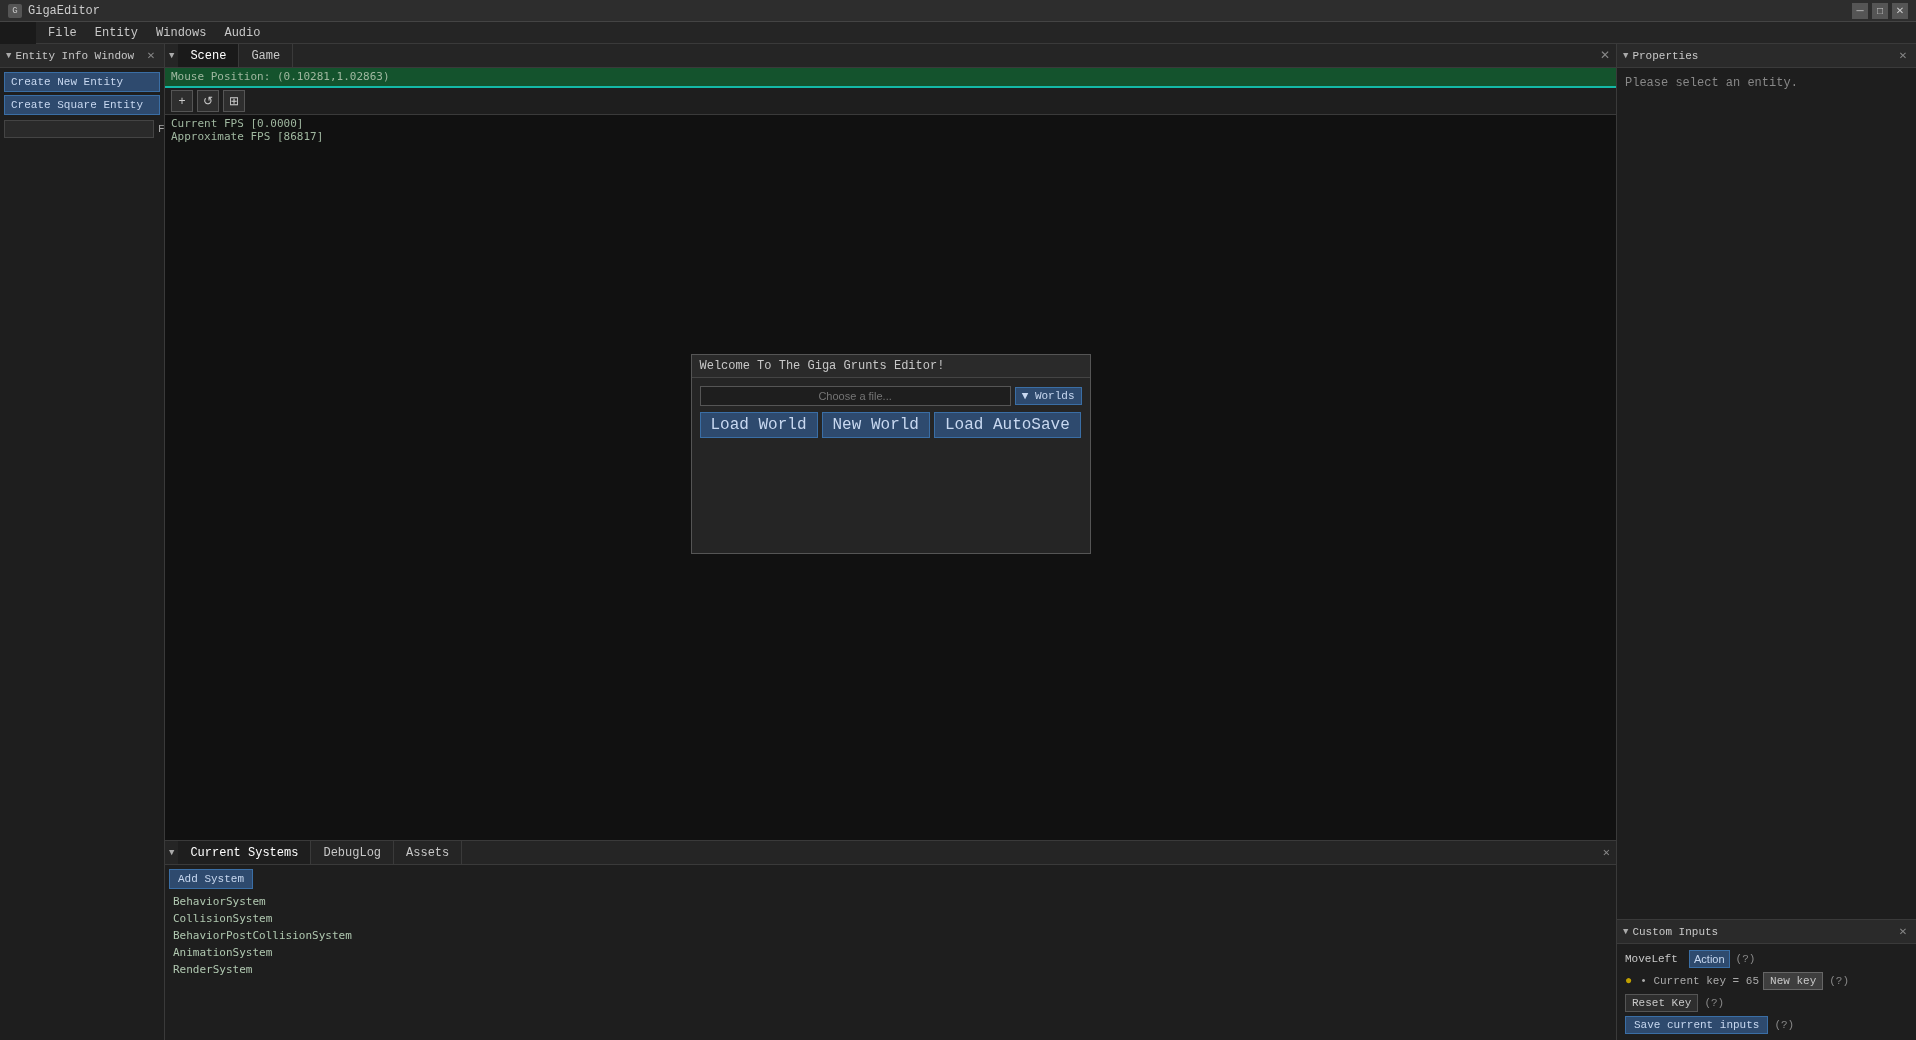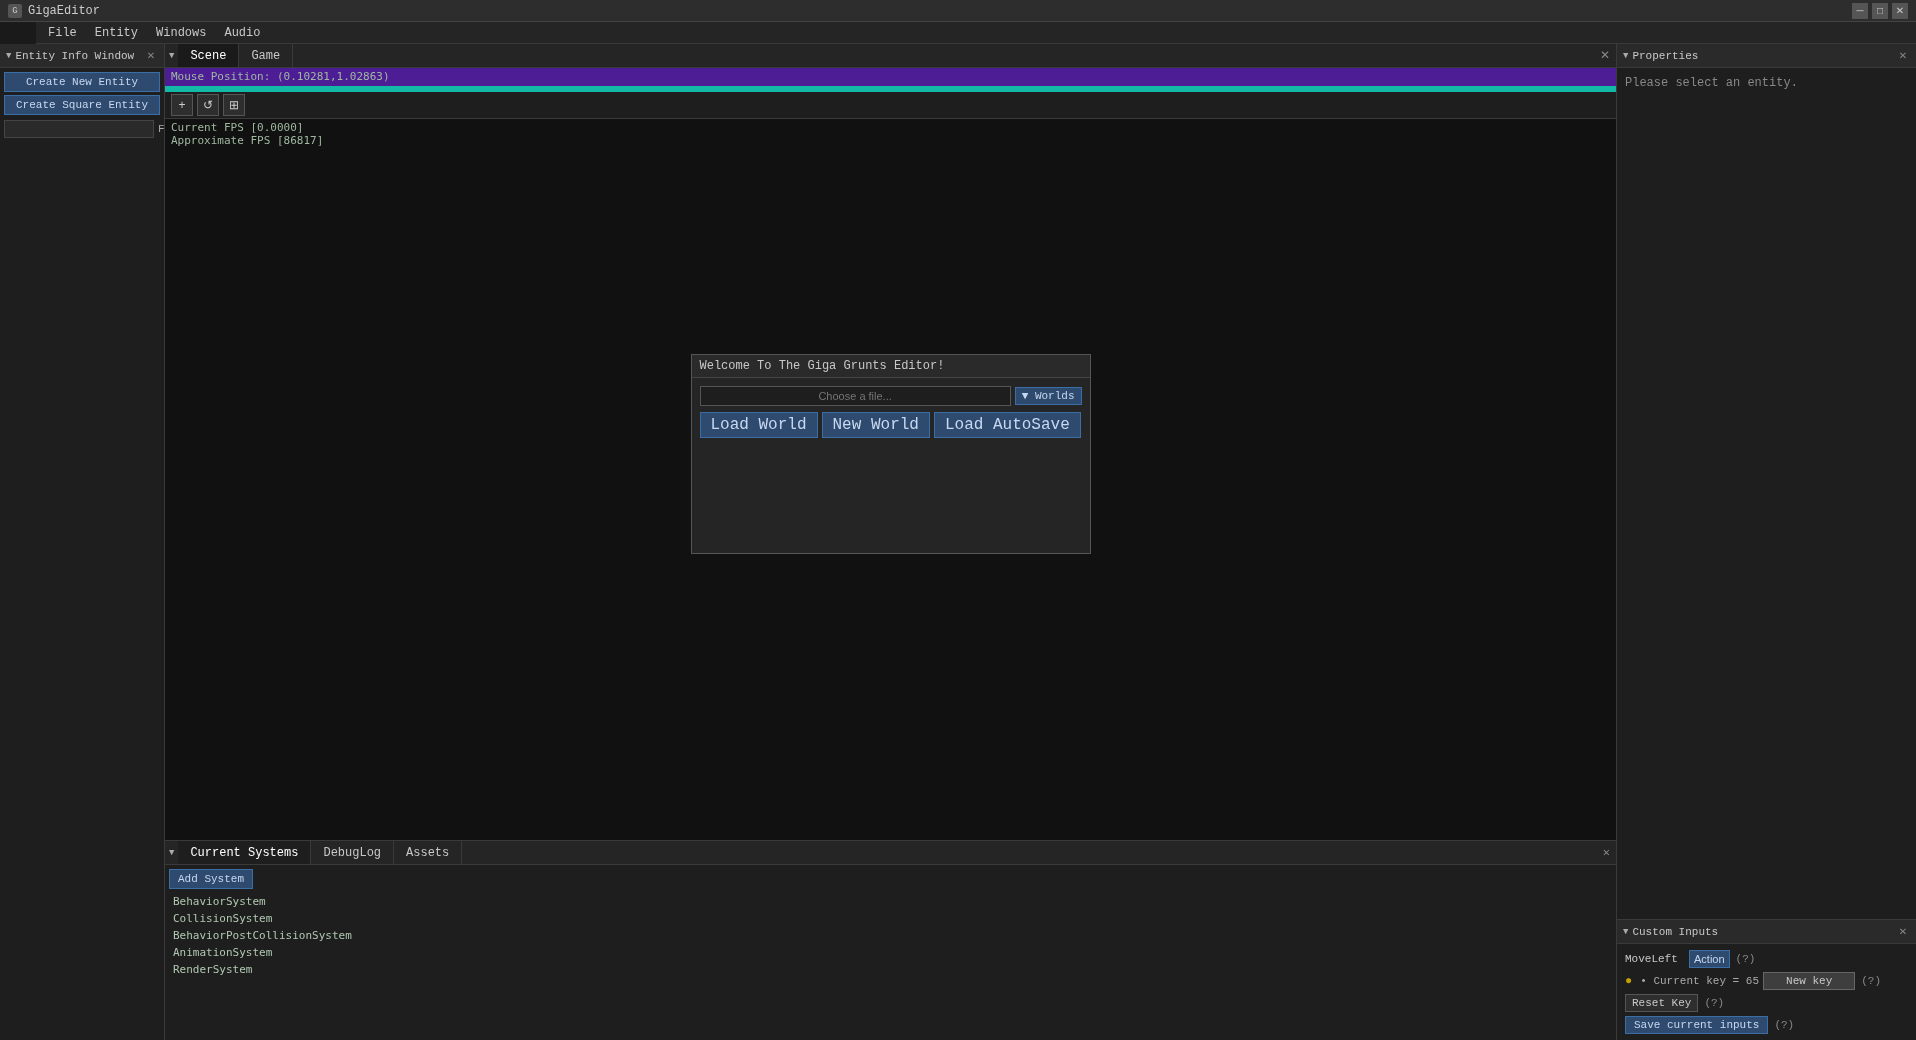--- a/index.html
+++ b/index.html
@@ -118,21 +118,21 @@
       flex-direction: column;
       gap: 3px;
     }
     .btn-create {
       padding: 3px 6px;
       background: #2e4a6e;
       border: 1px solid #3a6ea5;
       color: #c8d8f0;
       font-size: 11px;
       cursor: pointer;
-      text-align: center;
+      text-align: left;
       font-family: inherit;
     }
 
     .filter-row {
       display: flex;
       align-items: center;
       gap: 4px;
       margin-top: 2px;
     }
     .filter-input {
@@ -183,22 +183,22 @@
     
     .scene-viewport {
       flex: 1;
       background: #111;
       position: relative;
       overflow: hidden;
     }
 
     
     .scene-info-bar {
-      background: #4c1d95;
-      border-bottom: 6px solid #14b8a6;
+      background: #14532d;
+      border-bottom: 2px solid #14b8a6;
       padding: 2px 6px;
     }
     .scene-info-text {
       font-size: 11px;
       color: #a0b8a0;
       font-family: 'Consolas', monospace;
     }
 
     .scene-toolbar {
       background: #1e1e1e;
@@ -385,21 +385,21 @@
       border: 1px solid #3a6ea5;
       color: #c8d8f0;
       font-size: 11px;
       cursor: pointer;
     }
     .input-key-info {
       font-size: 11px;
       color: #aaa;
     }
     .new-key-btn {
-      padding: 2px 22px;
+      padding: 2px 6px;
       background: #3e3e3e;
       border: 1px solid #666;
       color: #c8c8c8;
       font-size: 11px;
       cursor: pointer;
       font-family: inherit;
     }
     .question-mark {
       color: #888;
       font-size: 11px;

